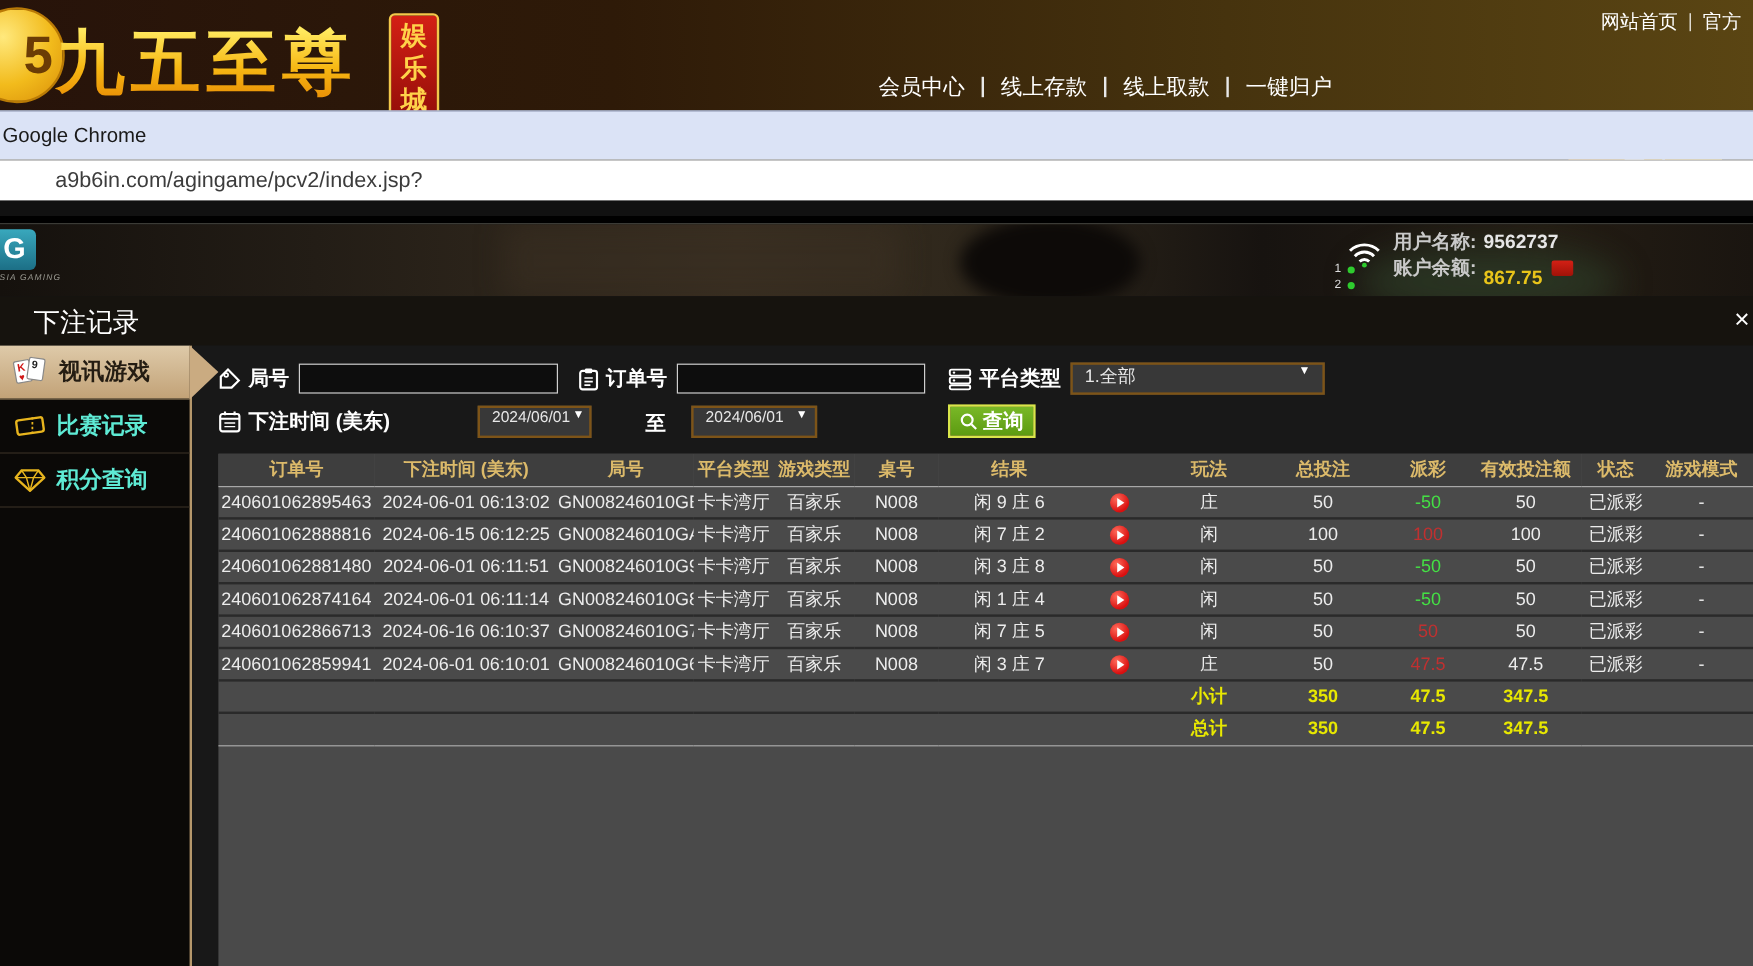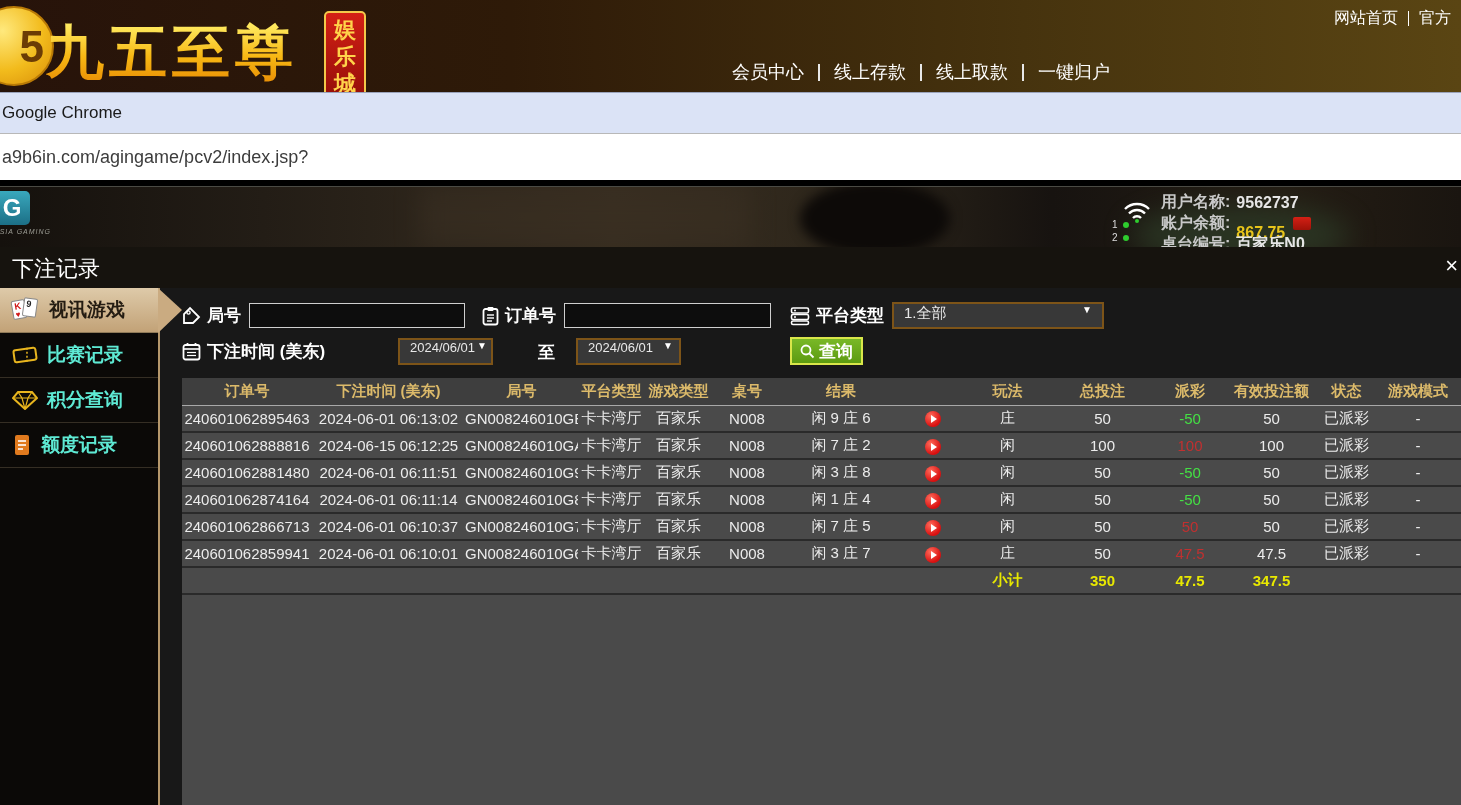--- a/index.html
+++ b/index.html
@@ -28,22 +28,22 @@
   .main-nav .lk { padding:0 14px; cursor:pointer; white-space:nowrap; }
   .main-nav .vsep { width:2px; height:17px; background:#e8e8e8; }
   .logout-btn { position:absolute; right:26px; top:58px; width:128px; height:56px; border:none; border-radius:9px;
     background:linear-gradient(135deg,#e27916 0%,#f0a90a 50%,#f6c303 100%); color:#fff; font-size:19px; font-weight:bold;
     font-family:inherit; padding-top:6px; cursor:pointer;margin-top:37px; }
 
   
   .chrome-bar { position:absolute; top:92px; left:0; width:100%; height:41px; background:#dbe3f6;
     border-top:1px solid #9aa3bb; z-index:10; display:flex; align-items:center; }
   .chrome-bar span { font-size:17px; color:#1a1a1a; padding-left:2px; }
-  .url-bar { position:absolute; top:133px; left:0; width:100%; height:47px; background:#ffffff;
-    border-top:1px solid #b8b8b8; z-index:10; display:flex; align-items:center; }
+  .url-bar { position:absolute; top:133px; left:0; width:100%; height:34px; background:#ffffff;
+    border-top:1px solid #b8b8b8; z-index:10; display:flex; align-items:center;padding-left:44px; }
   .url-bar span { font-size:18px; color:#3c3c3c; padding-left:2px; }
   .dark-sep { position:absolute; top:180px; left:0; width:100%; height:7px; background:#000; border-bottom:1px solid #4a4a44; }
 
   
   .video-strip { position:absolute; top:187px; left:0; width:100%; height:60px; overflow:hidden;
     background:linear-gradient(90deg,#15110d 0%,#231d16 18%,#372d20 42%,#2d261b 58%,#171310 72%,#241d14 88%,#1a1510 100%); }
   .dealer-head { position:absolute; left:800px; top:-6px; width:150px; height:75px; border-radius:50%;
     background:#0d0a08; filter:blur(6px); }
   .table-hint { position:absolute; left:1130px; top:18px; width:220px; height:60px; border-radius:50%;
     background:#2c3a26; filter:blur(14px); opacity:.8; }
@@ -66,21 +66,21 @@
   .user-info .lbl { color:#c9c9c9; margin-right:6px; }
   .user-info .val-plain { color:#e6e6e6; }
   .user-info .val-balance { color:#e8c41a;margin-top:18px; }
   .wifi-icon { position:absolute; left:-38px; top:8px; }
   .flag-ic { display:inline-block; width:18px; height:13px; background:linear-gradient(180deg,#d42015,#a01208);
     margin-left:8px; border-radius:2px; }
 
   
   .modal { position:absolute; top:247px; left:0; width:100%; height:558px; background:#181818; }
   .modal-header { position:absolute; top:0; left:0; width:100%; height:41px; background:#16130e; }
-  .modal-title { position:absolute; left:12px; top:7px; font-size:22px; color:#fff; }
+  .modal-title { position:absolute; left:28px; top:7px; font-size:22px; color:#fff; }
   .modal-close { position:absolute; right:3px; top:8px; font-size:22px; color:#fff; background:none; border:none;
     cursor:pointer; font-family:inherit; line-height:22px; }
   .modal-body { position:absolute; top:41px; left:0; width:100%; height:517px; }
 
   .sidebar { position:absolute; left:0; top:0; width:160px; height:100%; background:#0b0907;
     border-right:2px solid #b5976b; }
   .side-item { position:relative; height:45px; display:flex; align-items:center; padding-left:12px;
     border-bottom:1px solid #352e24; cursor:pointer; color:#5eead4; font-size:19px; font-weight:bold; }
   .side-item .s-label { margin-left:9px; }
   .side-item.active { background:linear-gradient(180deg,#decaa9,#c2a277); color:#241c12; border-bottom:1px solid #8f7a58; }
@@ -200,24 +200,20 @@
       </div>
       <div class="row">
         <span class="lbl">用户名称:</span>
         <span class="val-plain">9562737</span>
       </div>
       <div class="row">
         <span class="lbl">账户余额:</span>
         <span class="val-balance">867.75</span>
         <span class="flag-ic"></span>
       </div>
-      <div class="row">
-        <span class="lbl">桌台编号:</span>
-        <span class="val-plain">百家乐N0</span>
-      </div>
     </div>
   </div>
 
   <div class="modal">
     <div class="modal-header">
       <div class="modal-title">下注记录</div>
       <button class="modal-close">×</button>
     </div>
     <div class="modal-body">
 
@@ -239,31 +235,20 @@
           <span class="s-label">比赛记录</span>
         </div>
         <div class="side-item">
           <span class="ico-gold">
             <svg class="ic" width="26" height="20" viewBox="0 0 26 20">
               <path d="M6 2 L20 2 L25 8 L13 19 L1 8 Z" fill="none" stroke="#e8b51e" stroke-width="2"></path>
               <path d="M1 8 L25 8 M6 2 L10 8 L13 19 M20 2 L16 8 L13 19" fill="none" stroke="#e8b51e" stroke-width="1.2"></path>
             </svg>
           </span>
           <span class="s-label">积分查询</span>
-        </div>
-        <div class="side-item">
-          <span class="ico-orange">
-            <svg class="ic" width="20" height="22" viewBox="0 0 20 22">
-              <rect x="3" y="1" width="14" height="20" rx="2" fill="#e07a1e"></rect>
-              <line x1="6" y1="7" x2="14" y2="7" stroke="#fff" stroke-width="1.6"></line>
-              <line x1="6" y1="11" x2="14" y2="11" stroke="#fff" stroke-width="1.6"></line>
-              <line x1="6" y1="15" x2="11" y2="15" stroke="#fff" stroke-width="1.6"></line>
-            </svg>
-          </span>
-          <span class="s-label">额度记录</span>
         </div>
       </div>
 
       <div class="content">
 
         <div class="f-group" style="left:20px; top:14px;">
           <svg class="ic" width="19" height="19" viewBox="0 0 19 19">
             <path d="M2 8 L8 2 L17 2 L17 11 L11 17 Z" fill="none" stroke="#fff" stroke-width="1.8" transform="rotate(180 9.5 9.5)"></path>
             <circle cx="6.5" cy="6.5" r="1.6" fill="none" stroke="#fff" stroke-width="1.4"></circle>
           </svg>
@@ -418,21 +403,21 @@
               <td><span class="play-btn"></span></td>
               <td>闲</td>
               <td>50</td>
               <td class="payout neg">-50</td>
               <td>50</td>
               <td class="status">已派彩</td>
               <td>-</td>
             </tr>
             <tr>
               <td>240601062866713</td>
-              <td>2024-06-01 06:10:37</td>
+              <td>2024-06-16 06:10:37</td>
               <td>GN008246010G7</td>
               <td>卡卡湾厅</td>
               <td>百家乐</td>
               <td>N008</td>
               <td>闲 7 庄 5</td>
               <td><span class="play-btn"></span></td>
               <td>闲</td>
               <td>50</td>
               <td class="payout pos">50</td>
               <td>50</td>
@@ -456,20 +441,28 @@
               <td>-</td>
             </tr>
             <tr class="summary">
               <td colspan="8"></td>
               <td>小计</td>
               <td>350</td>
               <td>47.5</td>
               <td>347.5</td>
               <td colspan="2"></td>
             </tr>
+            <tr class="summary last">
+              <td colspan="8"></td>
+              <td>总计</td>
+              <td>350</td>
+              <td>47.5</td>
+              <td>347.5</td>
+              <td colspan="2"></td>
+            </tr>
           </tbody>
             </table>
         </div>
 
       </div>
     </div>
   </div>
 
 </div>
 

